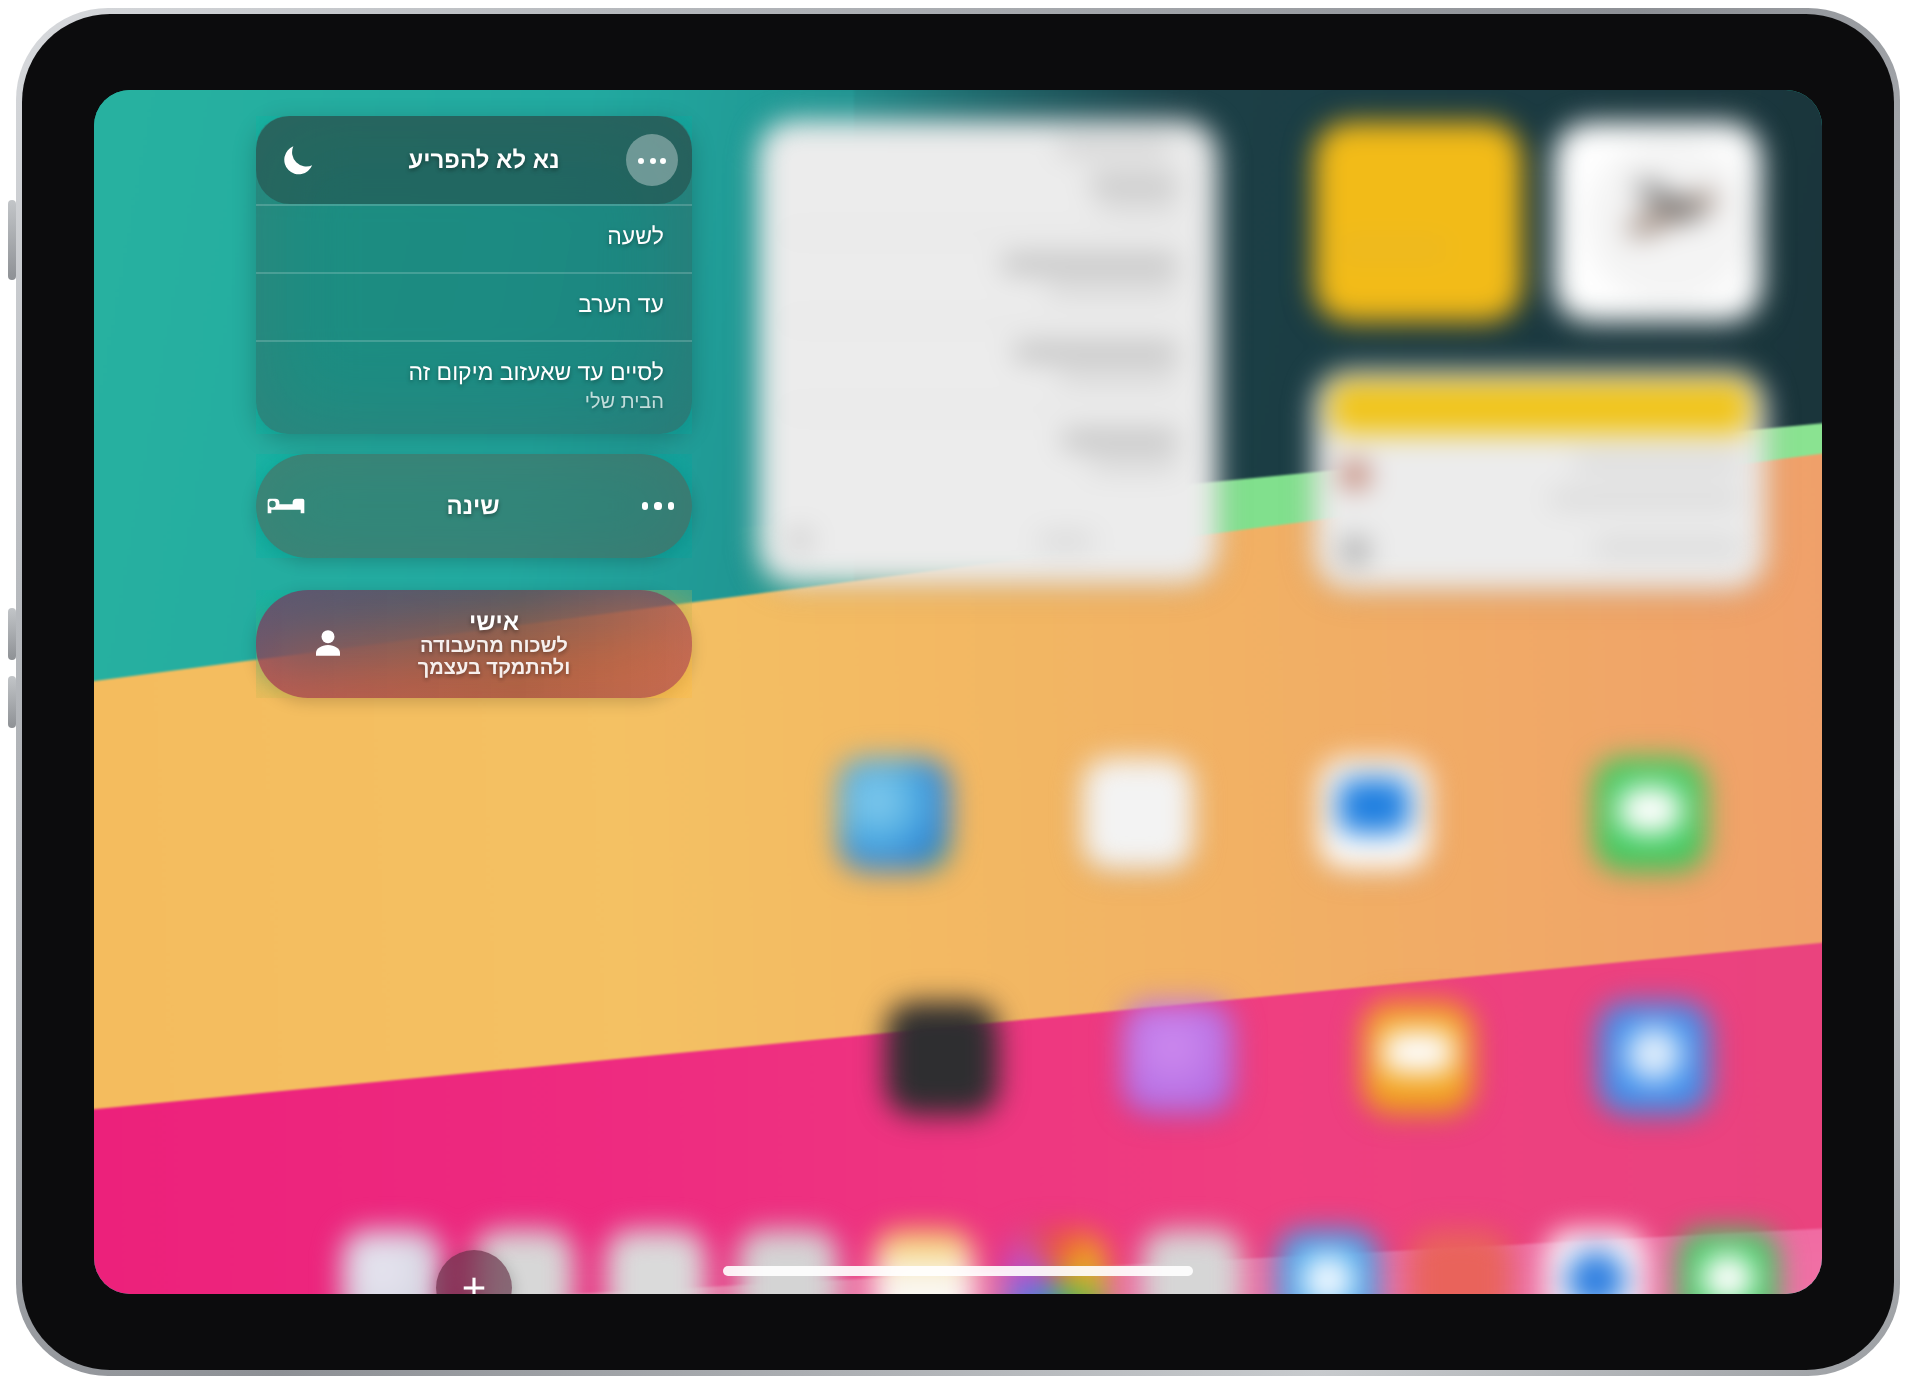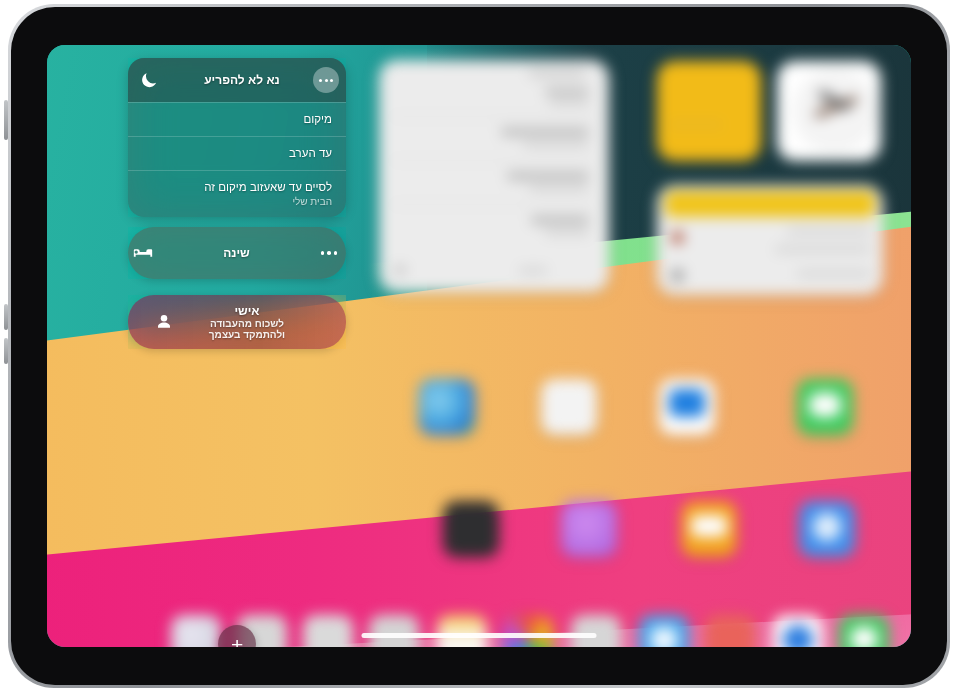--- a/index.html
+++ b/index.html
@@ -193,20 +193,21 @@
     backdrop-filter: blur(22px) saturate(150%);
     -webkit-backdrop-filter: blur(22px) saturate(150%);
     background: rgba(70,70,70,0.40);
   }
   #dnd-header {
     position: relative;
     height: 44px;
     display: flex; align-items: center;
     padding: 16px 7px;
     background: rgba(40,60,58,0.45);
+    border-radius: 17px;
   }
   #dnd-header .rowglyph { width: 28px; height:28px; margin-right: 8px; display:flex; align-items:center; justify-content:center; color:#fff; }
   #dnd-header .rowtext { flex:1; text-align:center; color:#fff; font-size:12px; font-weight:bold; text-shadow: 0 1px 2px rgba(0,0,0,.4);}
   #dnd-header .moredots {
     width: 26px; height: 26px; border-radius: 50%;
     background: rgba(255,255,255,0.34);
     display:flex; align-items:center; justify-content:center; gap: 2.5px;
   }
   #dnd-header .moredots i { width:3px;height:3px;border-radius:50%;background:#fff;display:block; }
 
@@ -342,21 +343,21 @@
         </div>
         <div class="rowtext">נא לא להפריע</div>
         <div class="rowglyph">
           <svg width="20" height="20" viewBox="0 0 24 24" aria-hidden="true">
             <path fill="currentColor" d="M20.5 15.2A8.6 8.6 0 0 1 9.2 3.8 8.7 8.7 0 1 0 20.5 15.2z"></path>
           </svg>
         </div>
       </div>
 
       <div class="dnd-item">
-        <div class="t">מיקום</div>
+        <div class="t">לשעה</div>
       </div>
 
       <div class="dnd-item">
         <div class="t">עד הערב</div>
       </div>
 
       <div class="dnd-item">
         <div class="t">לסיים עד שאעזוב מיקום זה</div>
         <div class="s">הבית שלי</div>
       </div>

